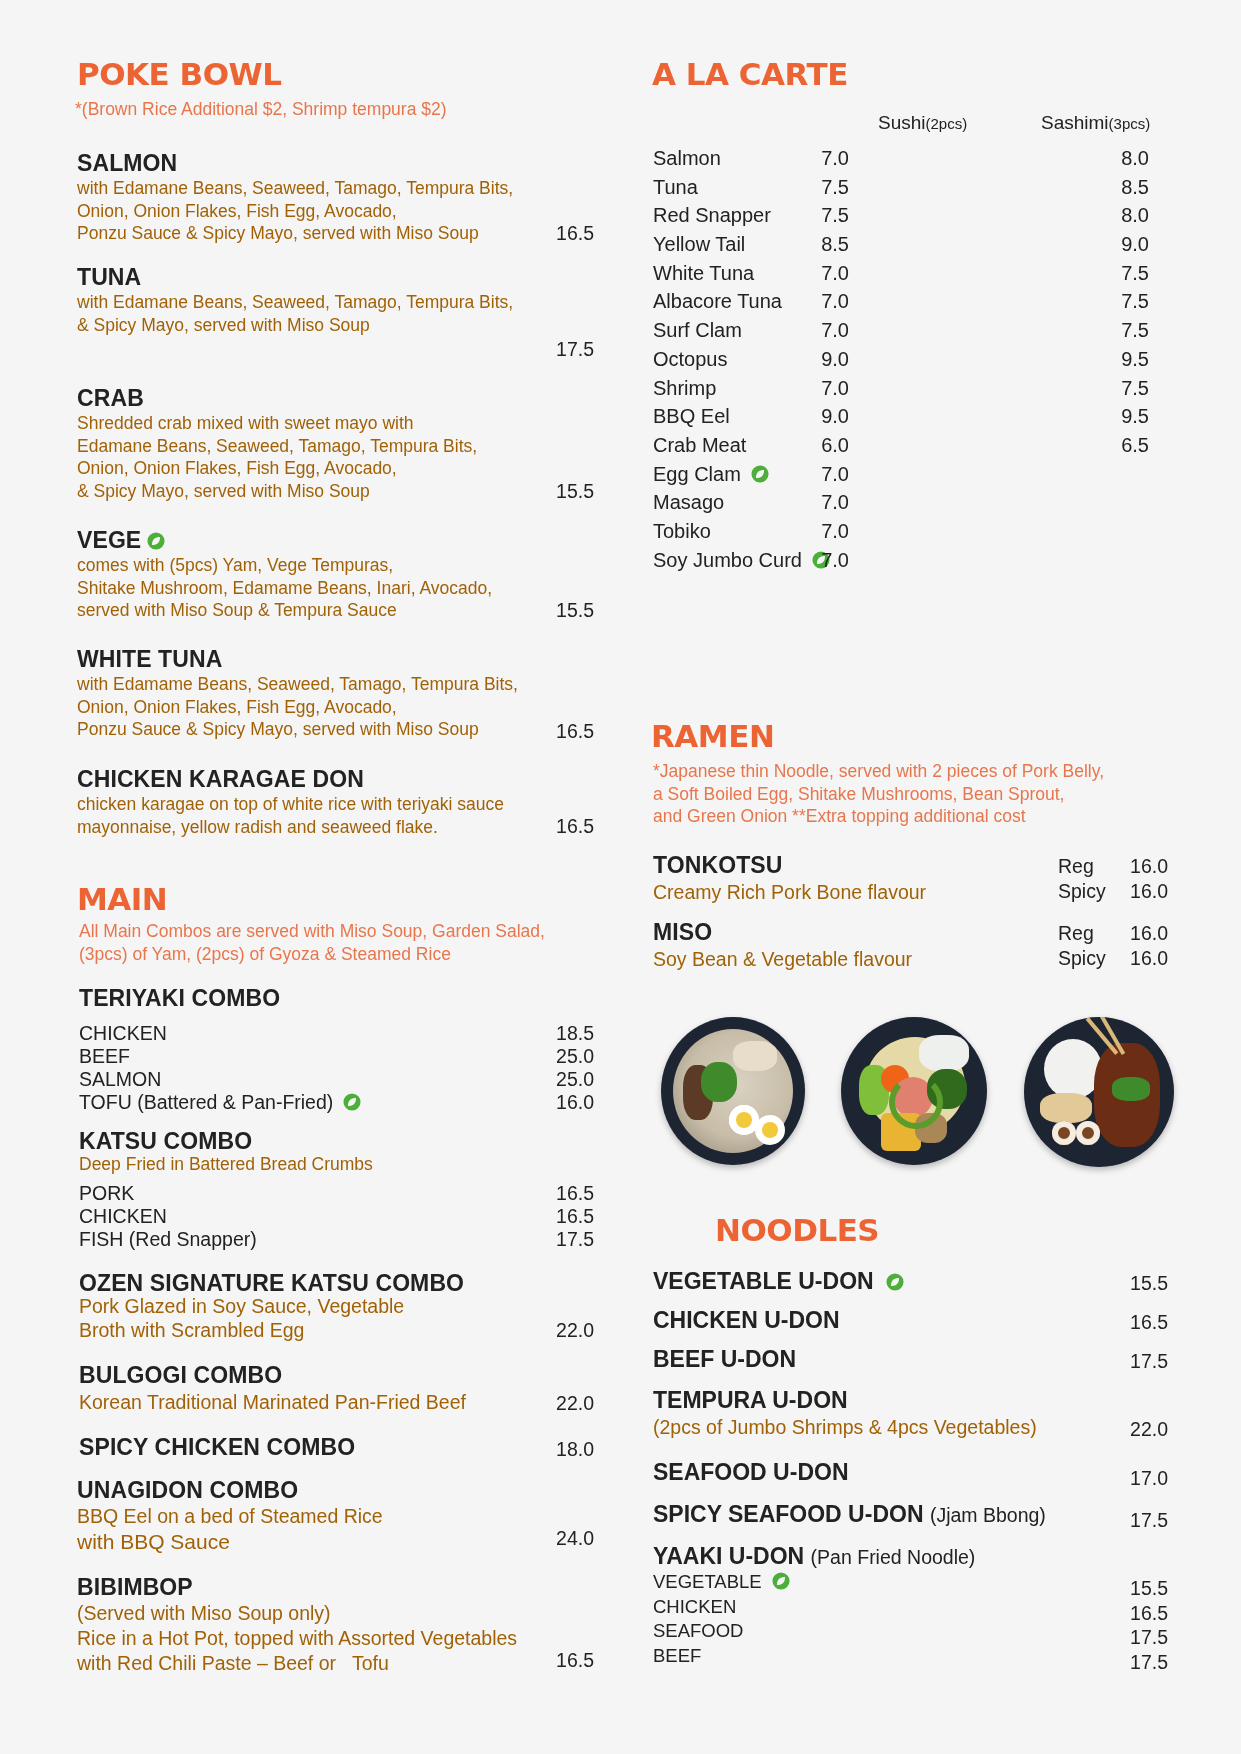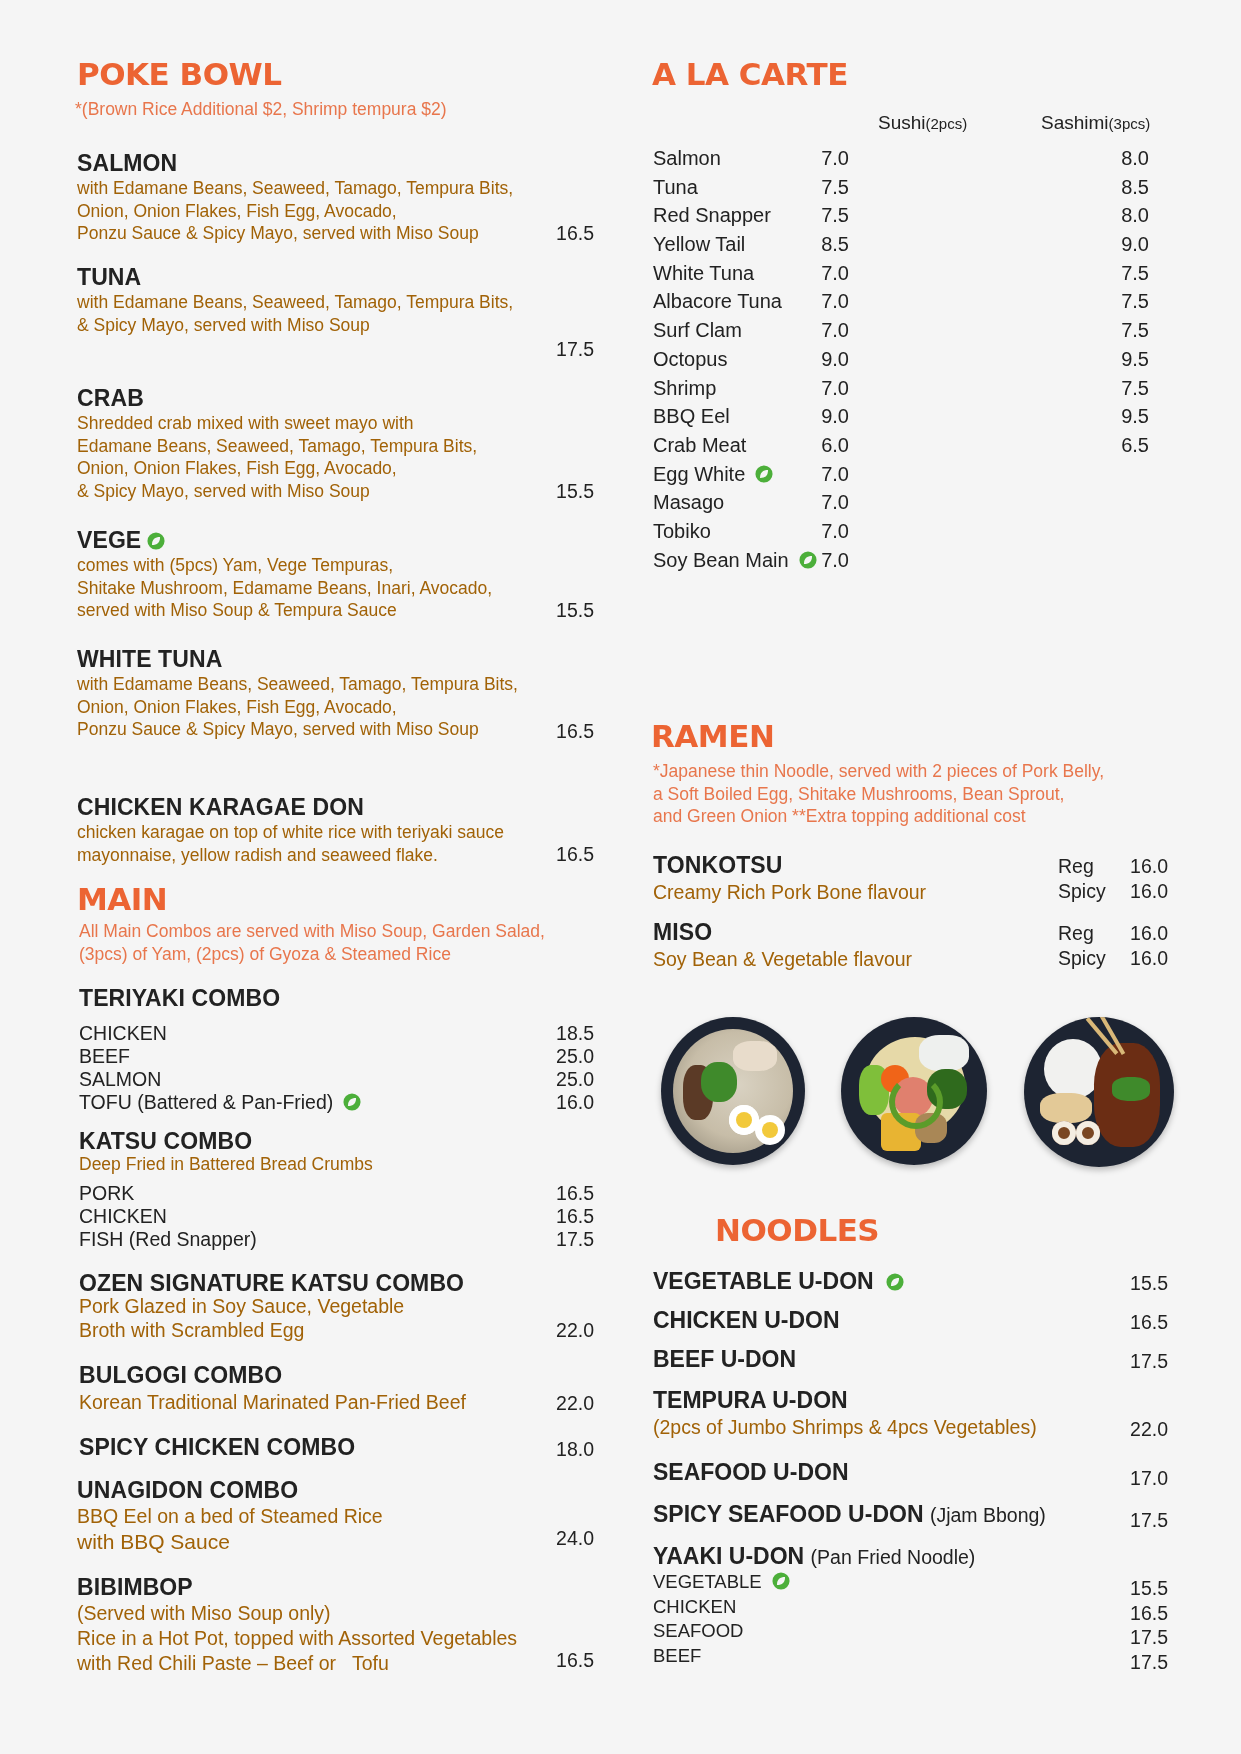--- a/index.html
+++ b/index.html
@@ -80,21 +80,21 @@
   </div>
 
   <div class="abs" style="top:646px; left:0; width:517px; height:96px;">
     <div class="item-name">WHITE TUNA</div>
     <div class="item-desc">with Edamame Beans, Seaweed, Tamago, Tempura Bits,</div>
     <div class="item-desc">Onion, Onion Flakes, Fish Egg, Avocado,</div>
     <div class="item-desc">Ponzu Sauce &amp; Spicy Mayo, served with Miso Soup</div>
     <div class="price" style="top:74px;">16.5</div>
   </div>
 
-  <div class="abs" style="top:766px; left:0; width:517px; height:76px;margin-top:28px;">
+  <div class="abs" style="top:766px; left:0; width:517px; height:76px;">
     <div class="item-name">CHICKEN KARAGAE DON</div>
     <div class="item-desc">chicken karagae on top of white rice with teriyaki sauce</div>
     <div class="item-desc">mayonnaise, yellow radish and seaweed flake.</div>
     <div class="price" style="top:49px;">16.5</div>
   </div>
 
   <div class="abs sec-title" style="top:881px; left:0;">MAIN</div>
   <div class="abs sec-note" style="top:920px; left:2px;">
     <div>All Main Combos are served with Miso Soup, Garden Salad,</div>
     <div>(3pcs) of Yam, (2pcs) of Gyoza &amp; Steamed Rice</div>
@@ -230,35 +230,35 @@
         <span class="n">BBQ Eel</span>
         <span class="s">9.0</span>
         <span class="sa">9.5</span>
       </div>
     <div class="alc-row">
         <span class="n">Crab Meat</span>
         <span class="s">6.0</span>
         <span class="sa">6.5</span>
       </div>
     <div class="alc-row">
-        <span class="n"><span>Egg White</span><svg class="veg" style="margin-left:10px;">
+        <span class="n"><span>Egg Clam</span><svg class="veg" style="margin-left:10px;">
             <use href="#leaf"></use>
           </svg></span>
         <span class="s">7.0</span>
       </div>
     <div class="alc-row">
         <span class="n">Masago</span>
         <span class="s">7.0</span>
       </div>
     <div class="alc-row">
         <span class="n">Tobiko</span>
         <span class="s">7.0</span>
       </div>
     <div class="alc-row">
-        <span class="n"><span>Soy Bean Main</span><svg class="veg" style="margin-left:10px;">
+        <span class="n"><span>Soy Jumbo Curd</span><svg class="veg" style="margin-left:10px;">
             <use href="#leaf"></use>
           </svg></span>
         <span class="s">7.0</span>
       </div>
   </div>
 
   <div class="abs sec-title" style="top:718px; left:-1px;">RAMEN</div>
   <div class="abs sec-note" style="top:760px; left:1px;">
     <div>*Japanese thin Noodle, served with 2 pieces of Pork Belly,</div>
     <div>a Soft Boiled Egg, Shitake Mushrooms, Bean Sprout,</div>

